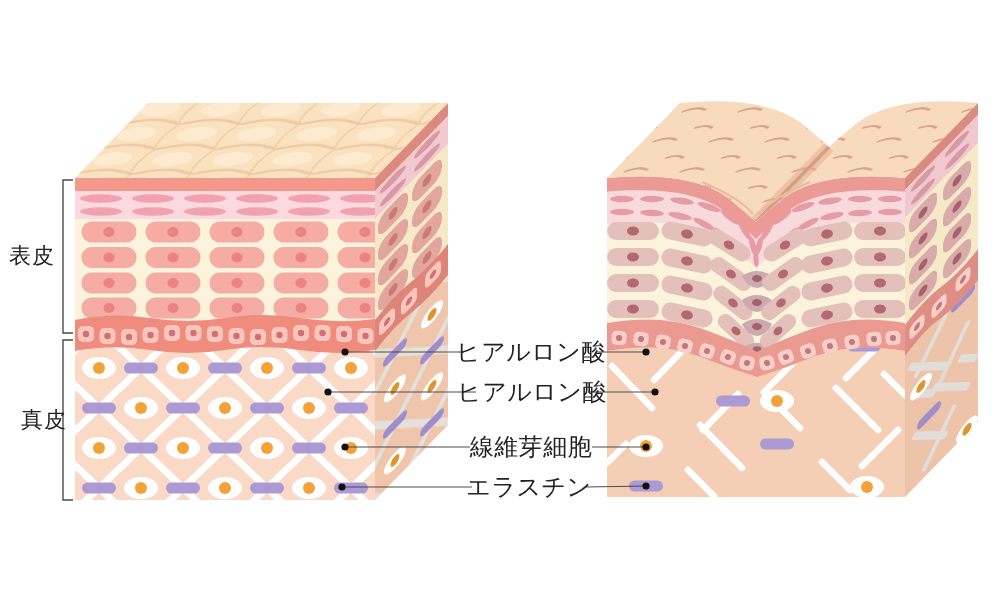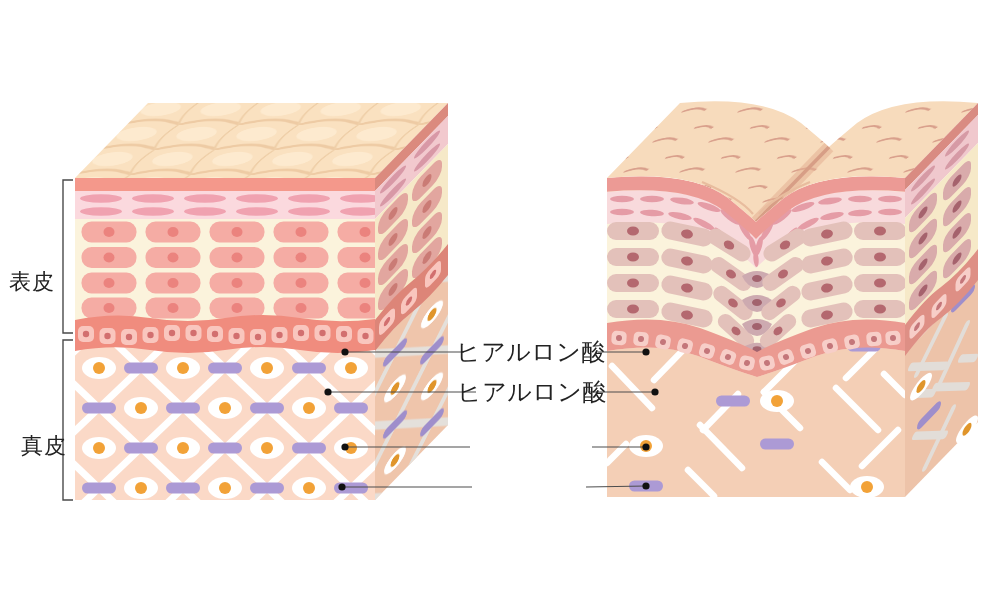--- a/index.html
+++ b/index.html
@@ -1,20 +1,20 @@
 <!DOCTYPE html>
 <html style="--background: #FFFFFF; --text: #222222; --leader-line: #4D4D4D; --leader-dot: #111111; --surface-young: #FAE1C0; --surface-aged: #F7DBBC; --corneum-band: #F4988B; --corneum-band-aged: #EC9A95; --granular-band-bg: #FBD9DE; --granular-band-bg-aged: #F8DADC; --granular-dash: #F0A2B0; --granular-dash-aged: #E59CA6; --epidermis-bg: #FBF3DC; --cell-young: #F5ACA4; --cell-nucleus-young: #EB837E; --cell-aged: #E3C1BA; --cell-nucleus-aged: #B4686F; --basal-band-young: #F08C7E; --basal-band-aged: #EB9A91; --dermis-young: #FBD9C7; --dermis-aged: #F4CFB6; --collagen-fiber: #FFFFFF; --elastin-fiber: #AC9AD5; --fibroblast-body: #FFFFFF; --fibroblast-nucleus: #F2A238;"><head>
 <meta charset="utf-8">
 <style>
   html,body{margin:0;padding:0;background:var(--background,#fff);}
   .stage{position:relative;width:1000px;height:600px;background:var(--background,#fff);overflow:hidden;
          font-family:"Liberation Sans","DejaVu Sans",sans-serif;}
   .stage svg{position:absolute;left:0;top:0;}
   .lbl{position:absolute;transform:translate(-50%,-50%);color:var(--text,#222);white-space:nowrap;}
-  .lbl-side{font-size:22px;letter-spacing:1px;margin-top:26px;}
+  .lbl-side{font-size:22px;letter-spacing:1px;}
   .lbl-ann{font-size:24px;letter-spacing:0.5px;}
 </style>
 </head>
 <body>
 
 <div class="stage">
 
 <svg width="1000" height="600" viewBox="0 0 1000 600">
   <defs>
 
@@ -397,14 +397,16 @@
     <circle cx="342" cy="487" r="3.6"></circle>
         <circle cx="646" cy="486" r="3.6"></circle>
   </g>
 </svg>
 
 <div class="lbl lbl-side" style="left:32px;top:256px;">表皮</div>
 <div class="lbl lbl-side" style="left:44px;top:420px;">真皮</div>
 
 <div class="lbl lbl-ann" style="left:531px;top:352px;">ヒアルロン酸</div>
 <div class="lbl lbl-ann" style="left:532px;top:392px;">ヒアルロン酸</div>
+<div class="lbl lbl-ann" style="left:531px;top:447px;">線維芽細胞</div>
+<div class="lbl lbl-ann" style="left:529px;top:487px;">エラスチン</div>
 
 </div>
 
 </body></html>

